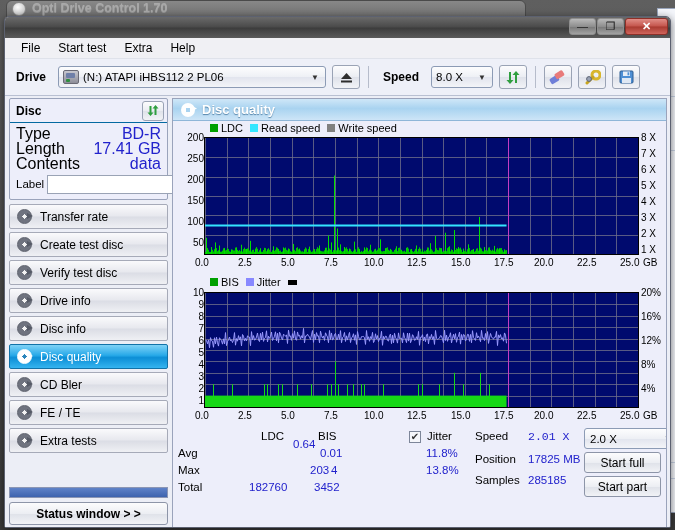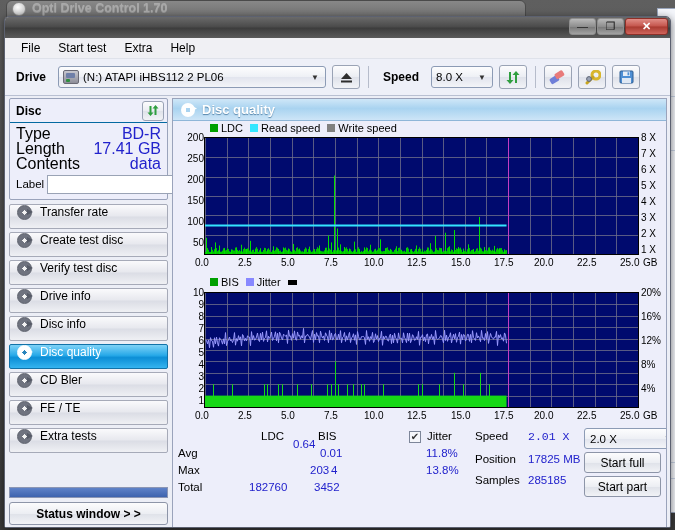--- a/index.html
+++ b/index.html
@@ -169,21 +169,21 @@
     background:#fff; border:1px solid #9aa3b5;
     font-size: 11px; padding: 0 3px;
   }
 
   .navlist { margin-top: 4px; display:flex; flex-direction:column; gap:3px; }
   .navitem {
     height: 25px;
     border: 1px solid #a6aab8;
     border-radius: 2px;
     background: linear-gradient(180deg,#fafafc 0%,#e7e8ee 48%,#dbdde5 52%,#eff0f4 100%);
-    display:flex; align-items:flex-start;
+    display:flex; align-items:center;
     padding-left: 7px; gap: 8px;
     font-size: 12px; color:#000;
   }
   .navitem.active {
     background: linear-gradient(180deg,#7fd2f7 0%,#27a9e8 45%,#0c8ed6 55%,#35b4ef 100%);
     border-color: #1272a8;
     color: #fff;
   }
   .disc-glyph {
     width: 15px; height: 15px; border-radius: 50%;

